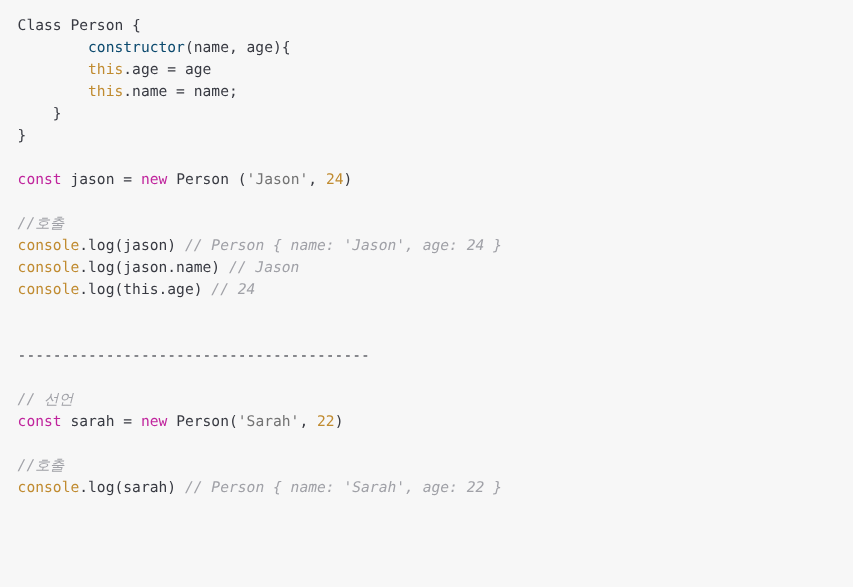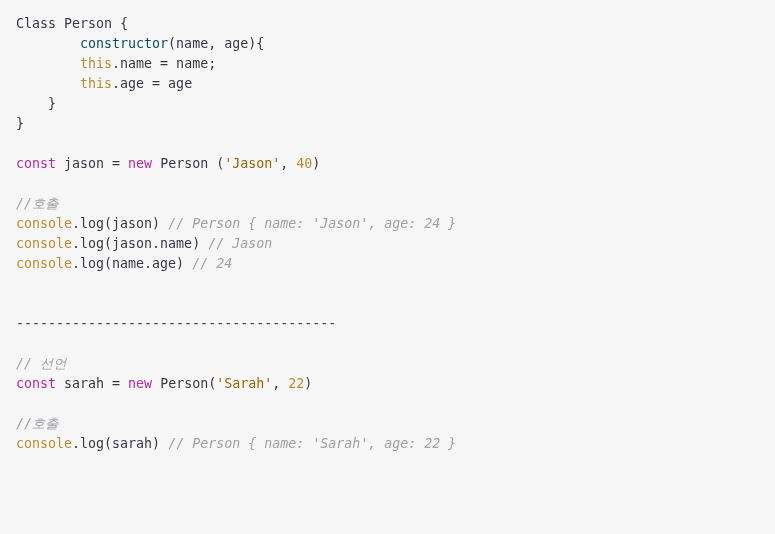--- a/index.html
+++ b/index.html
@@ -30,41 +30,41 @@
   }
   .code-line.blank { color: transparent; }
 
   
   .tok-plain   { color: #383a42; }
   .tok-kw      { color: #c0259d; }  
   .tok-fn      { color: #0c4a6e; }  
   .tok-this    { color: #c08b30; }  
   .tok-num     { color: #c08b30; }
   .tok-obj     { color: #c08b30; }
-  .tok-str     { color: #a16207; }
+  .tok-str     { color: #737373; }
   .tok-comment { color: #a0a1a7; font-style: italic; }
   .tok-rule    { color: #383a42; }
 </style>
 </head>
 <body>
 
 <div id="code-block">
     <div class="code-line"><span class="tok-plain">Class Person {</span></div>
     <div class="code-line"><span class="tok-plain">        </span><span class="tok-fn">constructor</span><span class="tok-plain">(name, age){</span></div>
+    <div class="code-line"><span class="tok-plain">        </span><span class="tok-this">this</span><span class="tok-plain">.age = age</span></div>
     <div class="code-line"><span class="tok-plain">        </span><span class="tok-this">this</span><span class="tok-plain">.name = name;</span></div>
-    <div class="code-line"><span class="tok-plain">        </span><span class="tok-this">this</span><span class="tok-plain">.age = age</span></div>
     <div class="code-line"><span class="tok-plain">    }</span></div>
     <div class="code-line"><span class="tok-plain">}</span></div>
     <div class="code-line blank">&nbsp;</div>
-    <div class="code-line"><span class="tok-kw">const</span><span class="tok-plain"> jason = </span><span class="tok-kw">new</span><span class="tok-plain"> Person (</span><span class="tok-str">'Jason'</span><span class="tok-plain">, </span><span class="tok-num">40</span><span class="tok-plain">)</span></div>
+    <div class="code-line"><span class="tok-kw">const</span><span class="tok-plain"> jason = </span><span class="tok-kw">new</span><span class="tok-plain"> Person (</span><span class="tok-str">'Jason'</span><span class="tok-plain">, </span><span class="tok-num">24</span><span class="tok-plain">)</span></div>
     <div class="code-line blank">&nbsp;</div>
     <div class="code-line"><span class="tok-comment">//호출</span></div>
     <div class="code-line"><span class="tok-obj">console</span><span class="tok-plain">.log(jason) </span><span class="tok-comment">// Person { name: 'Jason', age: 24 }</span></div>
     <div class="code-line"><span class="tok-obj">console</span><span class="tok-plain">.log(jason.name) </span><span class="tok-comment">// Jason</span></div>
-    <div class="code-line"><span class="tok-obj">console</span><span class="tok-plain">.log(name.age) </span><span class="tok-comment">// 24</span></div>
+    <div class="code-line"><span class="tok-obj">console</span><span class="tok-plain">.log(this.age) </span><span class="tok-comment">// 24</span></div>
     <div class="code-line blank">&nbsp;</div>
     <div class="code-line blank">&nbsp;</div>
     <div class="code-line"><span class="tok-rule">----------------------------------------</span></div>
     <div class="code-line blank">&nbsp;</div>
     <div class="code-line"><span class="tok-comment">// 선언</span></div>
     <div class="code-line"><span class="tok-kw">const</span><span class="tok-plain"> sarah = </span><span class="tok-kw">new</span><span class="tok-plain"> Person(</span><span class="tok-str">'Sarah'</span><span class="tok-plain">, </span><span class="tok-num">22</span><span class="tok-plain">)</span></div>
     <div class="code-line blank">&nbsp;</div>
     <div class="code-line"><span class="tok-comment">//호출</span></div>
     <div class="code-line"><span class="tok-obj">console</span><span class="tok-plain">.log(sarah) </span><span class="tok-comment">// Person { name: 'Sarah', age: 22 }</span></div>
   </div>

